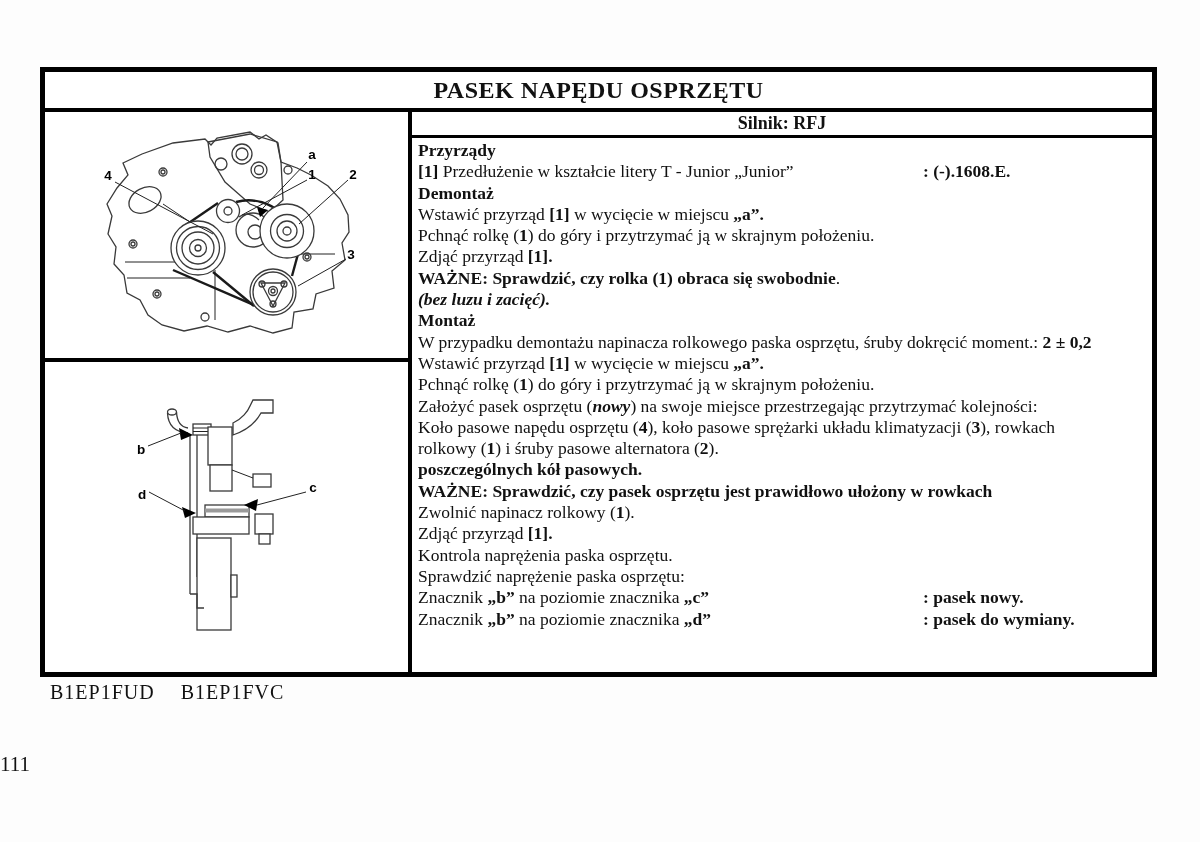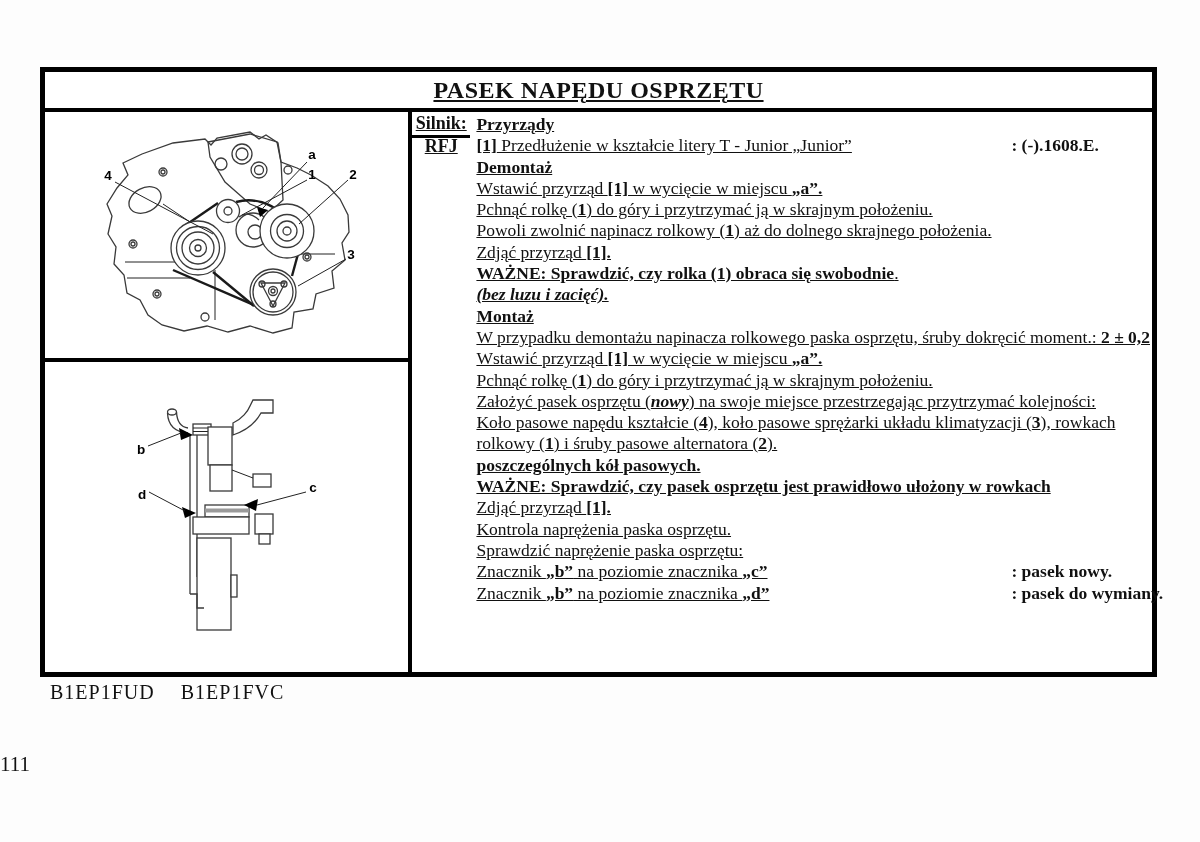--- a/index.html
+++ b/index.html
@@ -9,48 +9,48 @@
     background:#fdfdfd;
     font-family:"Liberation Serif", serif;
     color:#111;
     overflow:hidden;
   }
   .doc-table {
     position:absolute; left:40px; top:67px;
     width:1117px; height:610px;
     border:5px solid #000;
     background:#fff;
-    display:flex; flex-direction:column;text-decoration:underline;
+    display:flex; flex-direction:column;
   }
   .title-row {
     height:40px;
     border-bottom:4px solid #000;
     display:flex; align-items:center; justify-content:center;
     font-weight:700; font-size:24px; letter-spacing:0.5px;
   }
   .body-row { flex:1; display:flex; min-height:0; }
   .left-col {
     width:367px; border-right:4px solid #000;
     display:flex; flex-direction:column;
   }
   .fig-cell-1 { height:250px; border-bottom:4px solid #000; }
   .fig-cell-2 { flex:1; }
-  .right-col { flex:1; display:flex; flex-direction:row; min-width:0; }
+  .right-col { flex:1; display:flex; flex-direction:column; min-width:0; }
   .engine-row {
     height:26px; border-bottom:3px solid #000;
     text-align:center; font-weight:700; font-size:18px; line-height:23px;
   }
   .text-block {
     flex:1; padding:2px 2px 0 6px;
     font-size:17.5px; line-height:21.3px;
   }
   .line { position:relative; white-space:nowrap; }
   .b { font-weight:700; }
   .i { font-style:italic; }
-  .val { position:absolute; left:535px; top:0; font-weight:700; }
+  .val { position:absolute; left:505px; top:0; font-weight:700; }
   .figure-codes {
     position:absolute; left:50px; top:681px;
     font-size:20px;
   }
   .figure-codes span { margin-right:26px; letter-spacing:1px; }
   .page-number {
     position:absolute; left:0; top:752px; width:1200px;
     text-align:left; font-size:21px;
   }
   svg { display:block; }
@@ -208,33 +208,33 @@
     </div>
 
     <div class="right-col">
       <div class="engine-row">Silnik: RFJ</div>
       <div class="text-block" id="text-block">
           <div class="line"><span class="b">Przyrządy</span></div>
           <div class="line"><span class="b">[1]</span><span> Przedłużenie w kształcie litery T - Junior „Junior”</span><span class="val">: (-).1608.E.</span></div>
           <div class="line"><span class="b">Demontaż</span></div>
           <div class="line"><span>Wstawić przyrząd </span><span class="b">[1]</span><span> w wycięcie w miejscu </span><span class="b">„a”.</span></div>
           <div class="line"><span>Pchnąć rolkę (</span><span class="b">1</span><span>) do góry i przytrzymać ją w skrajnym położeniu.</span></div>
-          <div class="line"><span>Powoli zwolnić napinacz rolkowy (</span><span class="b">1</span><span>) aż do dolnego skrajnego położenia.</span></div>
           <div class="line"><span>Zdjąć przyrząd </span><span class="b">[1].</span></div>
           <div class="line"><span class="b">WAŻNE: Sprawdzić, czy rolka (1) obraca się swobodnie</span><span>.</span></div>
           <div class="line"><span class="b i">(bez luzu i zacięć).</span></div>
           <div class="line"><span class="b">Montaż</span></div>
           <div class="line"><span>W przypadku demontażu napinacza rolkowego paska osprzętu, śruby dokręcić moment.: </span><span class="b">2 ± 0,2</span></div>
           <div class="line"><span>Wstawić przyrząd </span><span class="b">[1]</span><span> w wycięcie w miejscu </span><span class="b">„a”.</span></div>
           <div class="line"><span>Pchnąć rolkę (</span><span class="b">1</span><span>) do góry i przytrzymać ją w skrajnym położeniu.</span></div>
           <div class="line"><span>Założyć pasek osprzętu (</span><span class="b i">nowy</span><span>) na swoje miejsce przestrzegając przytrzymać kolejności:</span></div>
-          <div class="line"><span>Koło pasowe napędu kształcie (</span><span class="b">4</span><span>), koło pasowe sprężarki układu klimatyzacji (</span><span class="b">3</span><span>), rowkach</span></div>
+          <div class="line"><span>Koło pasowe napędu osprzętu (</span><span class="b">4</span><span>), koło pasowe sprężarki układu klimatyzacji (</span><span class="b">3</span><span>), rowkach</span></div>
           <div class="line"><span>rolkowy (</span><span class="b">1</span><span>) i śruby pasowe alternatora (</span><span class="b">2</span><span>).</span></div>
           <div class="line"><span class="b">poszczególnych kół pasowych.</span></div>
           <div class="line"><span class="b">WAŻNE: Sprawdzić, czy pasek osprzętu jest prawidłowo ułożony w rowkach</span></div>
+          <div class="line"><span>Zwolnić napinacz rolkowy (</span><span class="b">1</span><span>).</span></div>
           <div class="line"><span>Zdjąć przyrząd </span><span class="b">[1].</span></div>
           <div class="line"><span>Kontrola naprężenia paska osprzętu.</span></div>
           <div class="line"><span>Sprawdzić naprężenie paska osprzętu:</span></div>
           <div class="line"><span>Znacznik </span><span class="b">„b”</span><span> na poziomie znacznika </span><span class="b">„c”</span><span class="val">: pasek nowy.</span></div>
           <div class="line"><span>Znacznik </span><span class="b">„b”</span><span> na poziomie znacznika </span><span class="b">„d”</span><span class="val">: pasek do wymiany.</span></div>
         </div>
     </div>
 
   </div>
 </div>

